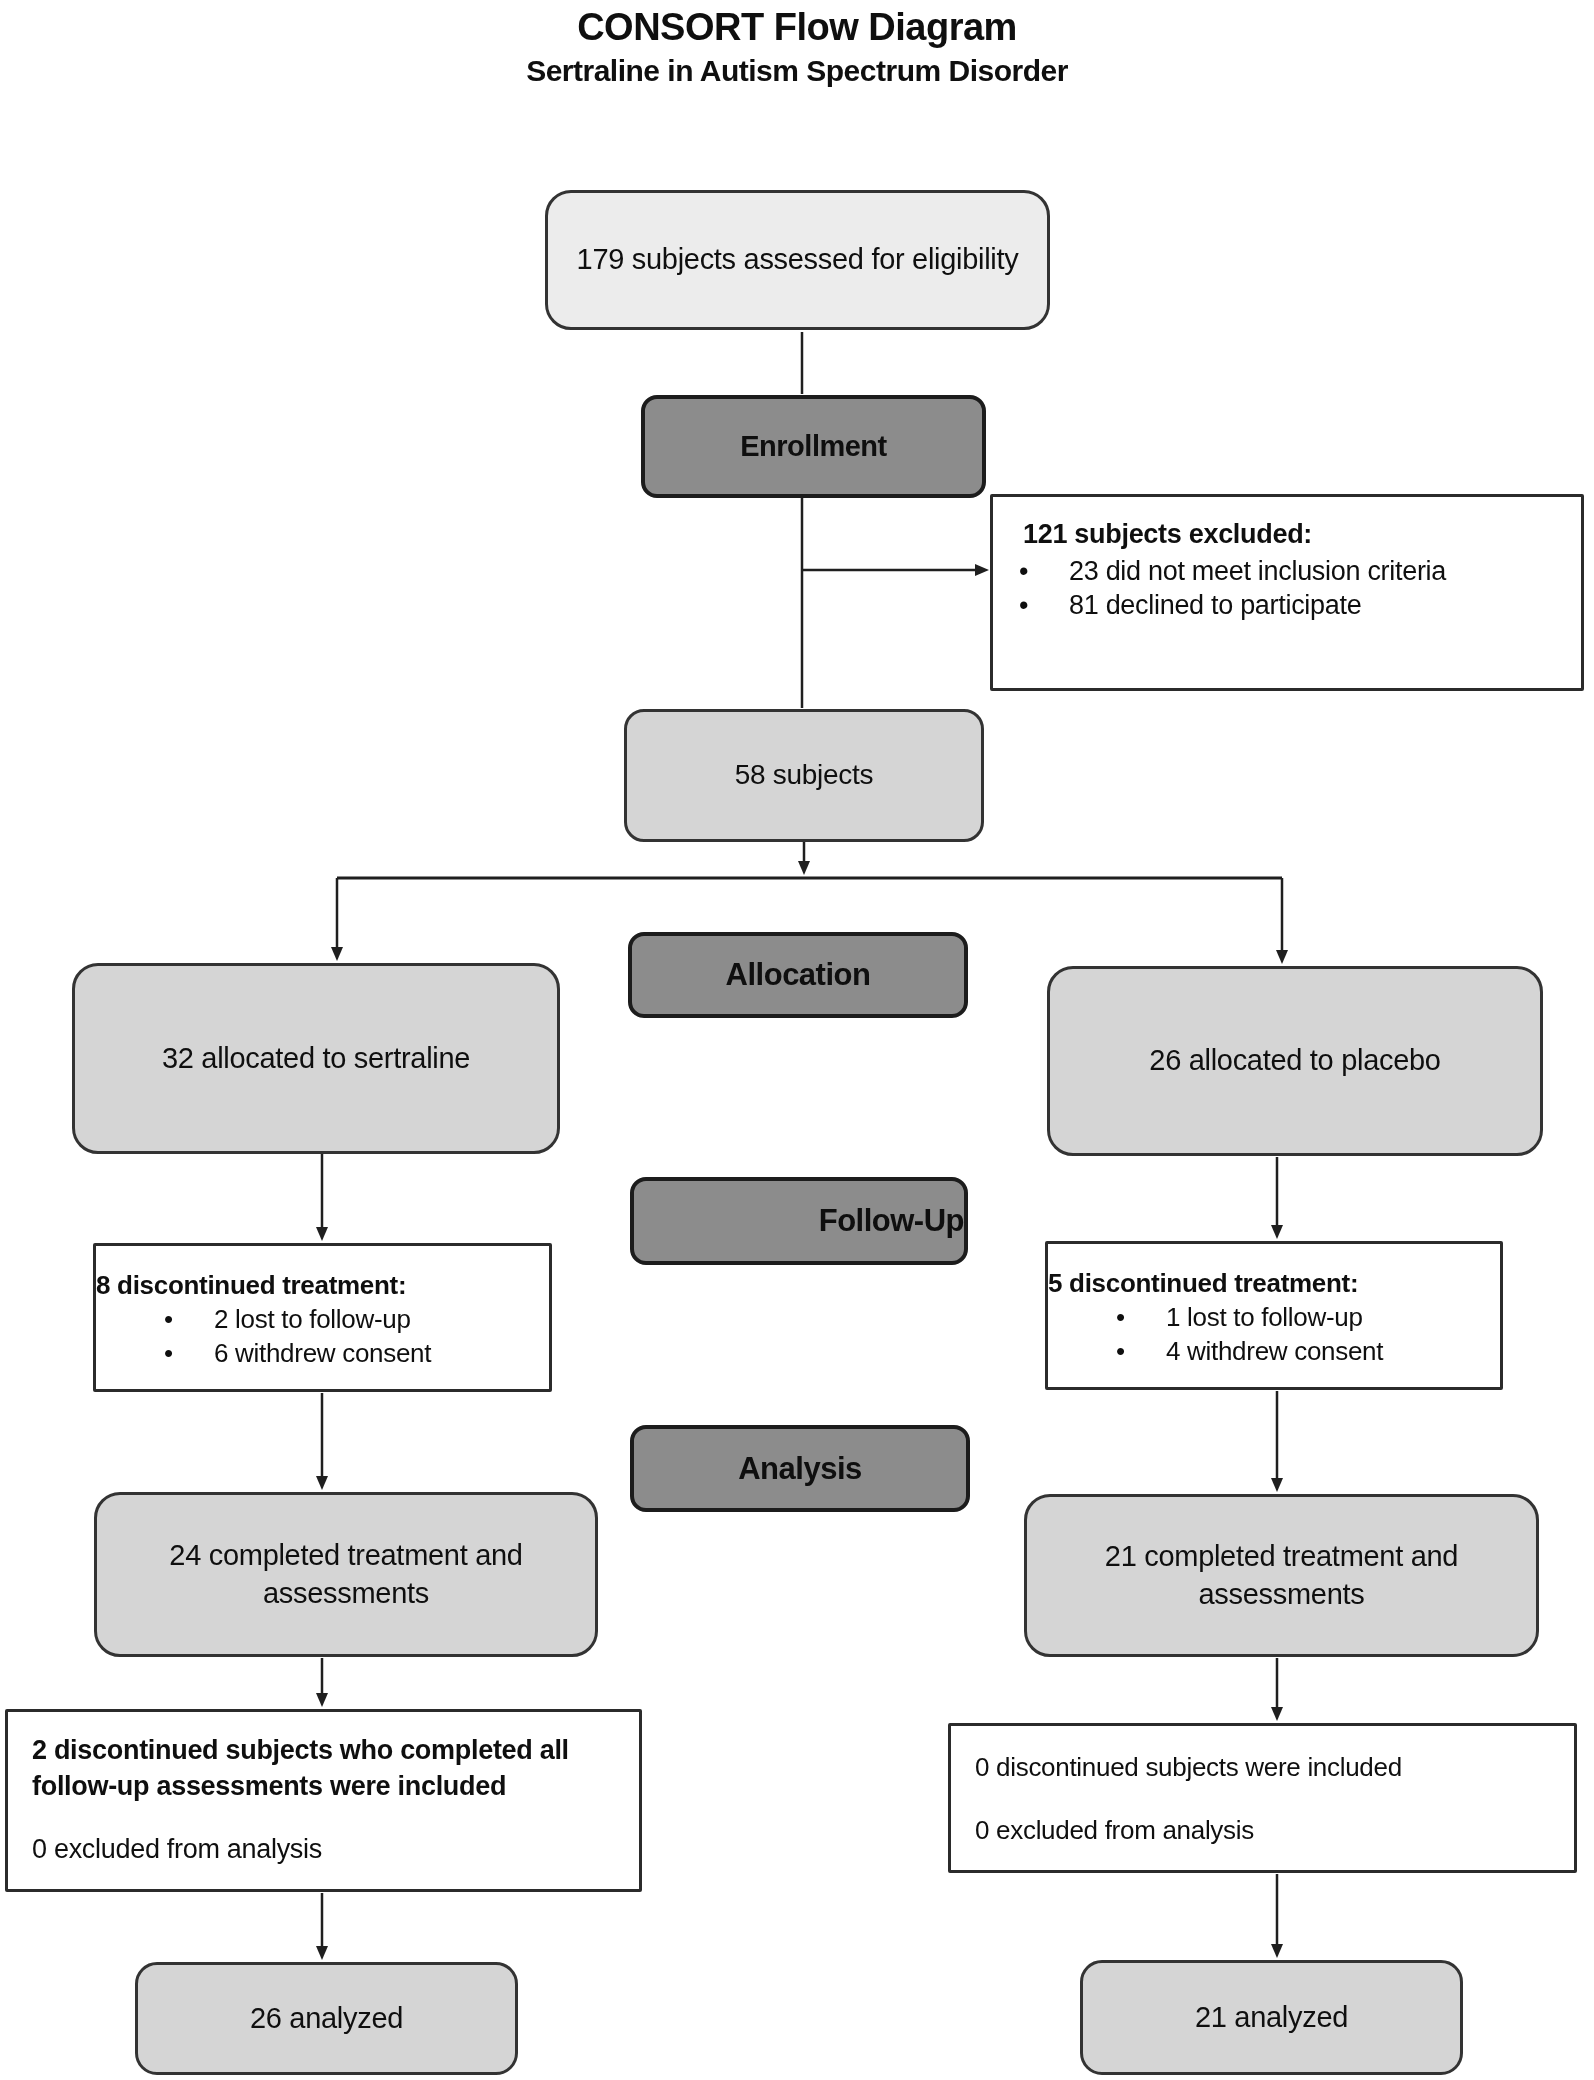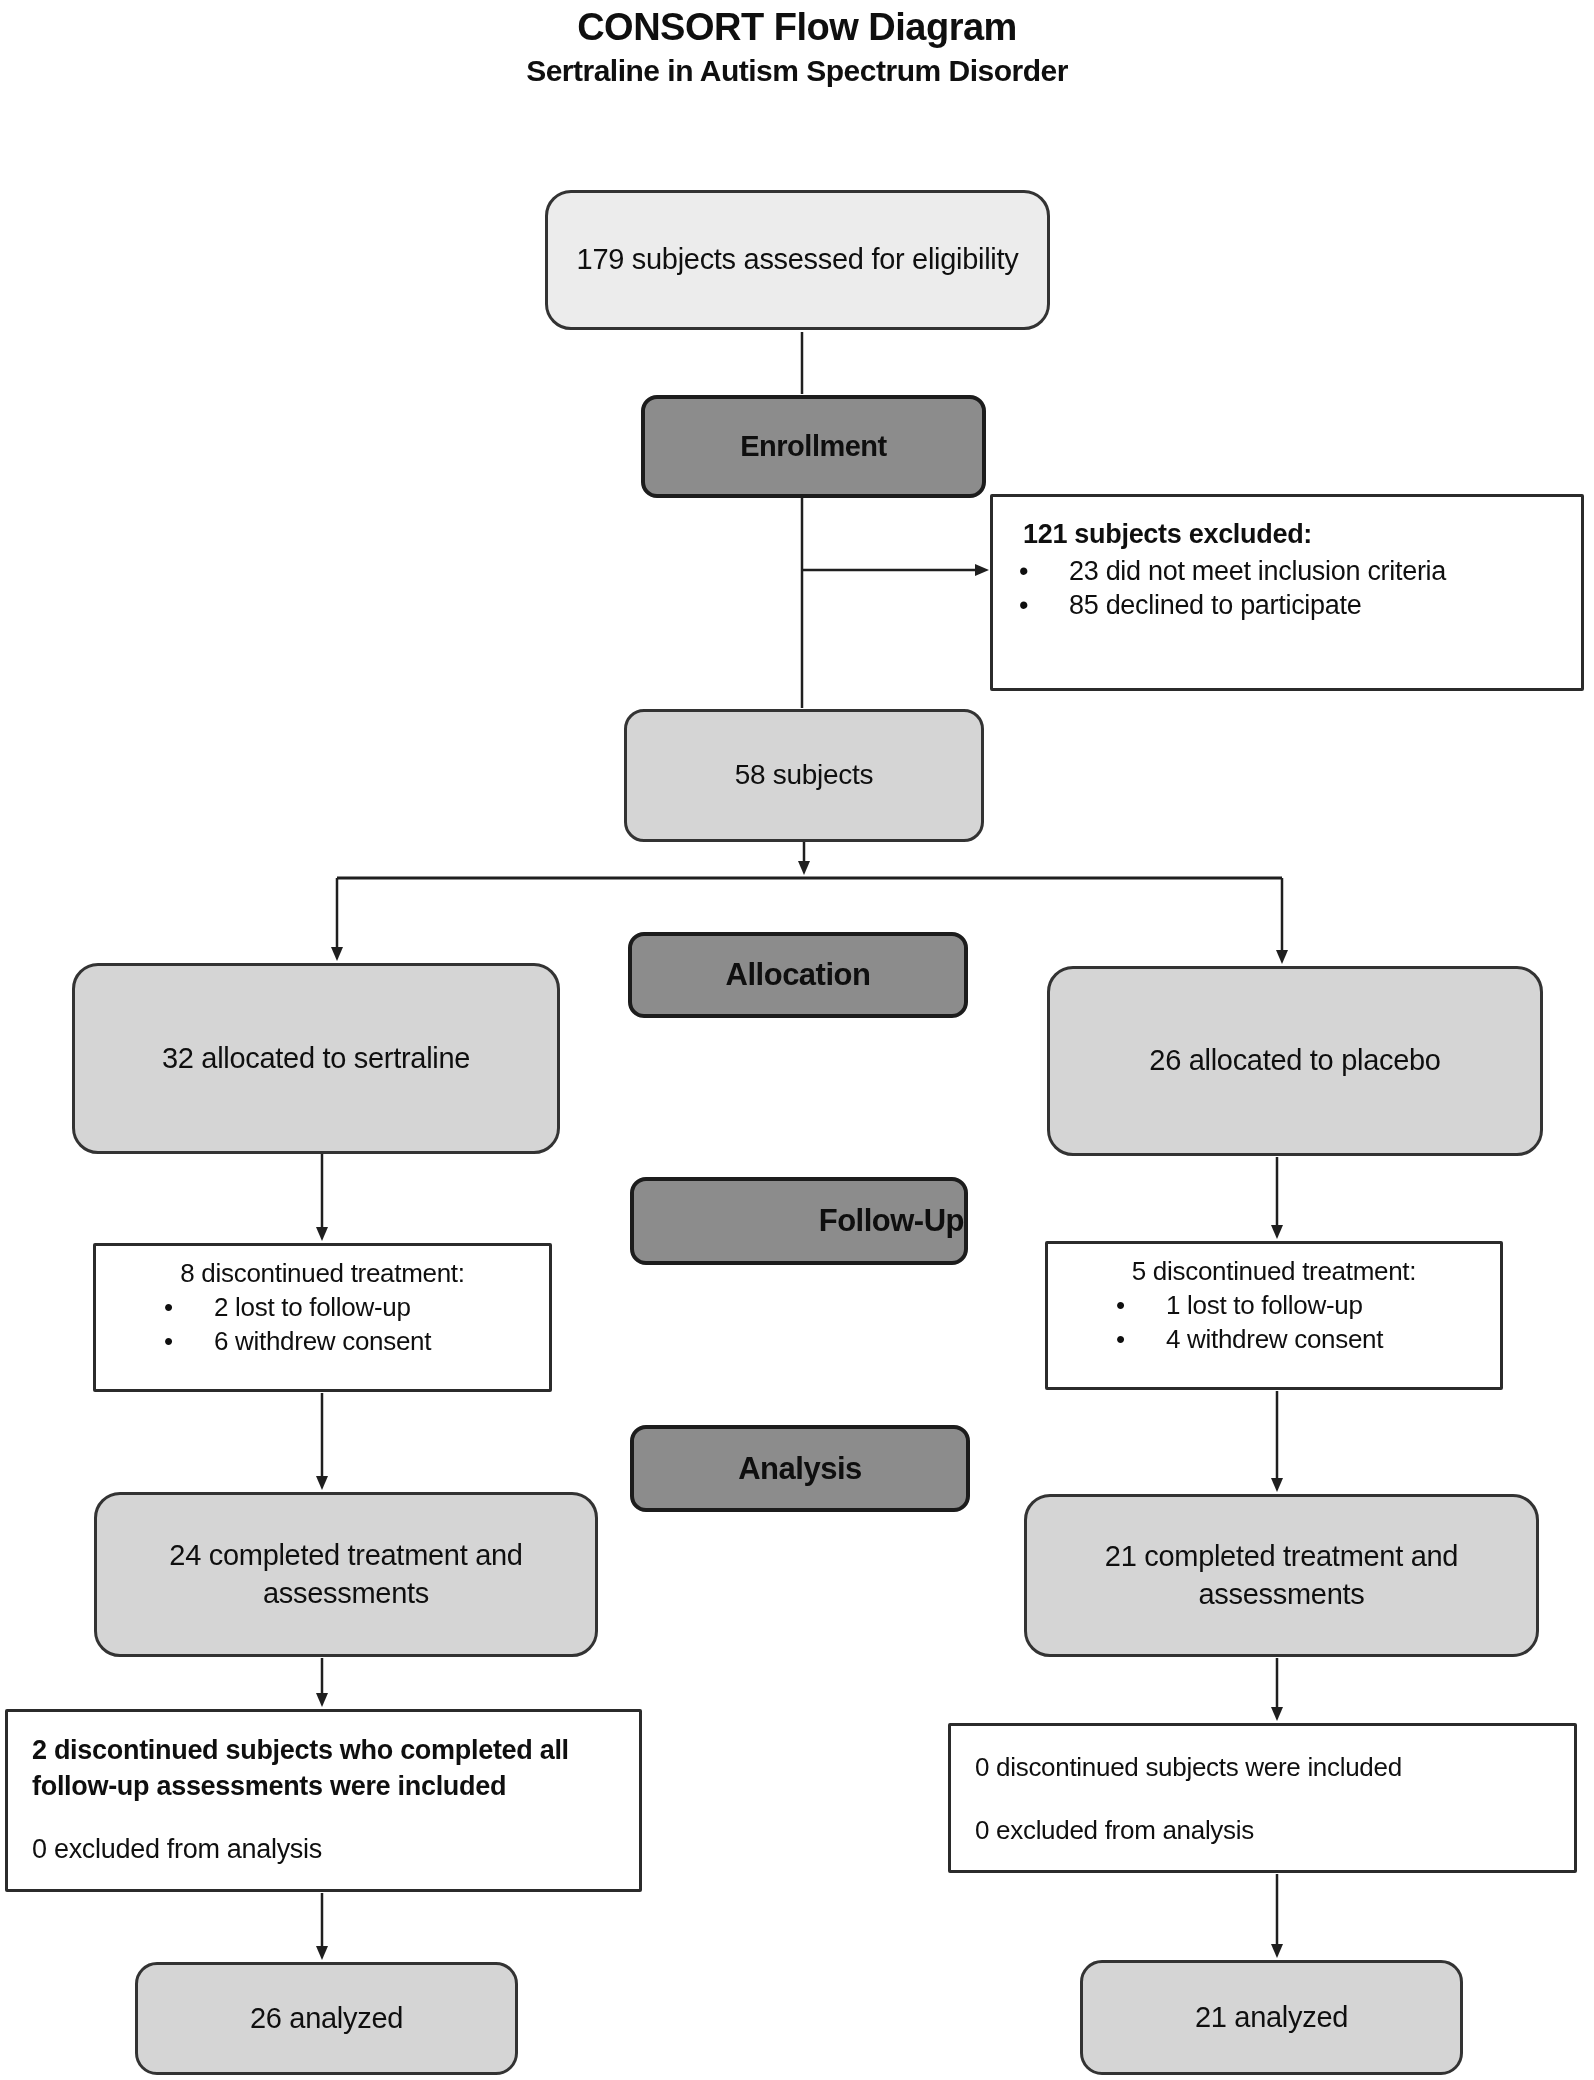--- a/index.html
+++ b/index.html
@@ -13,21 +13,21 @@
     font-family:"Liberation Sans", sans-serif;color:var(--text);overflow:hidden;
   }
   .abs{position:absolute;box-sizing:border-box;}
   .ttl{width:100%;text-align:center;font-weight:bold;letter-spacing:-0.5px;}
   .center{display:flex;align-items:center;justify-content:center;text-align:center;}
   .rbox{background:var(--box-fill);border:3px solid var(--box-border);border-radius:26px;letter-spacing:-0.3px;line-height:1.3;}
   .rbox.light{background:var(--box-fill-light);}
   .hdr{background:var(--header-fill);border:4px solid var(--header-border);border-radius:16px;font-weight:bold;letter-spacing:-0.5px;}
   .wbox{background:#ffffff;border:3px solid var(--wbox-border);border-radius:2px;letter-spacing:-0.3px;}
   .xheading{font-weight:bold;margin:22px 0 6px 30px;}
-  .dheading{text-align:center;font-weight:normal;margin-top:12px;}
+  .dheading{font-weight:bold;margin-top:24px;}
   .brow{display:flex;margin-top:3px;}
   .brow .bullet{flex:0 0 50px;text-align:left;}
   .excluded .brow{margin-left:26px;}
   .disc .brow{margin-left:68px;}
   .p1{margin:20px 24px 0 24px;line-height:1.35;}
   .p1.bold{font-weight:bold;max-width:548px;}
   .p2{margin:26px 24px 0 24px;line-height:1.35;}
   svg.connectors{position:absolute;left:0;top:0;z-index:1;}
   .node{z-index:2;}
 </style>
@@ -73,21 +73,21 @@
   </div>
 
   <div class="abs node wbox excluded" style="left:990px;top:494px;width:594px;height:197px;font-size:27px;">
     <div class="xheading">121 subjects excluded:</div>
     <div class="brow">
       <span class="bullet">•</span>
       <span>23 did not meet inclusion criteria</span>
     </div>
     <div class="brow">
       <span class="bullet">•</span>
-      <span>85 declined to participate</span>
+      <span>81 declined to participate</span>
     </div>
   </div>
 
   <div class="abs node rbox center" style="left:624px;top:709px;width:360px;height:133px;font-size:28px;border-radius:20px;">
     <span>58 subjects</span>
   </div>
 
   <div class="abs node hdr center" style="left:628px;top:932px;width:340px;height:86px;font-size:31px;">
     <span>Allocation</span>
   </div>

